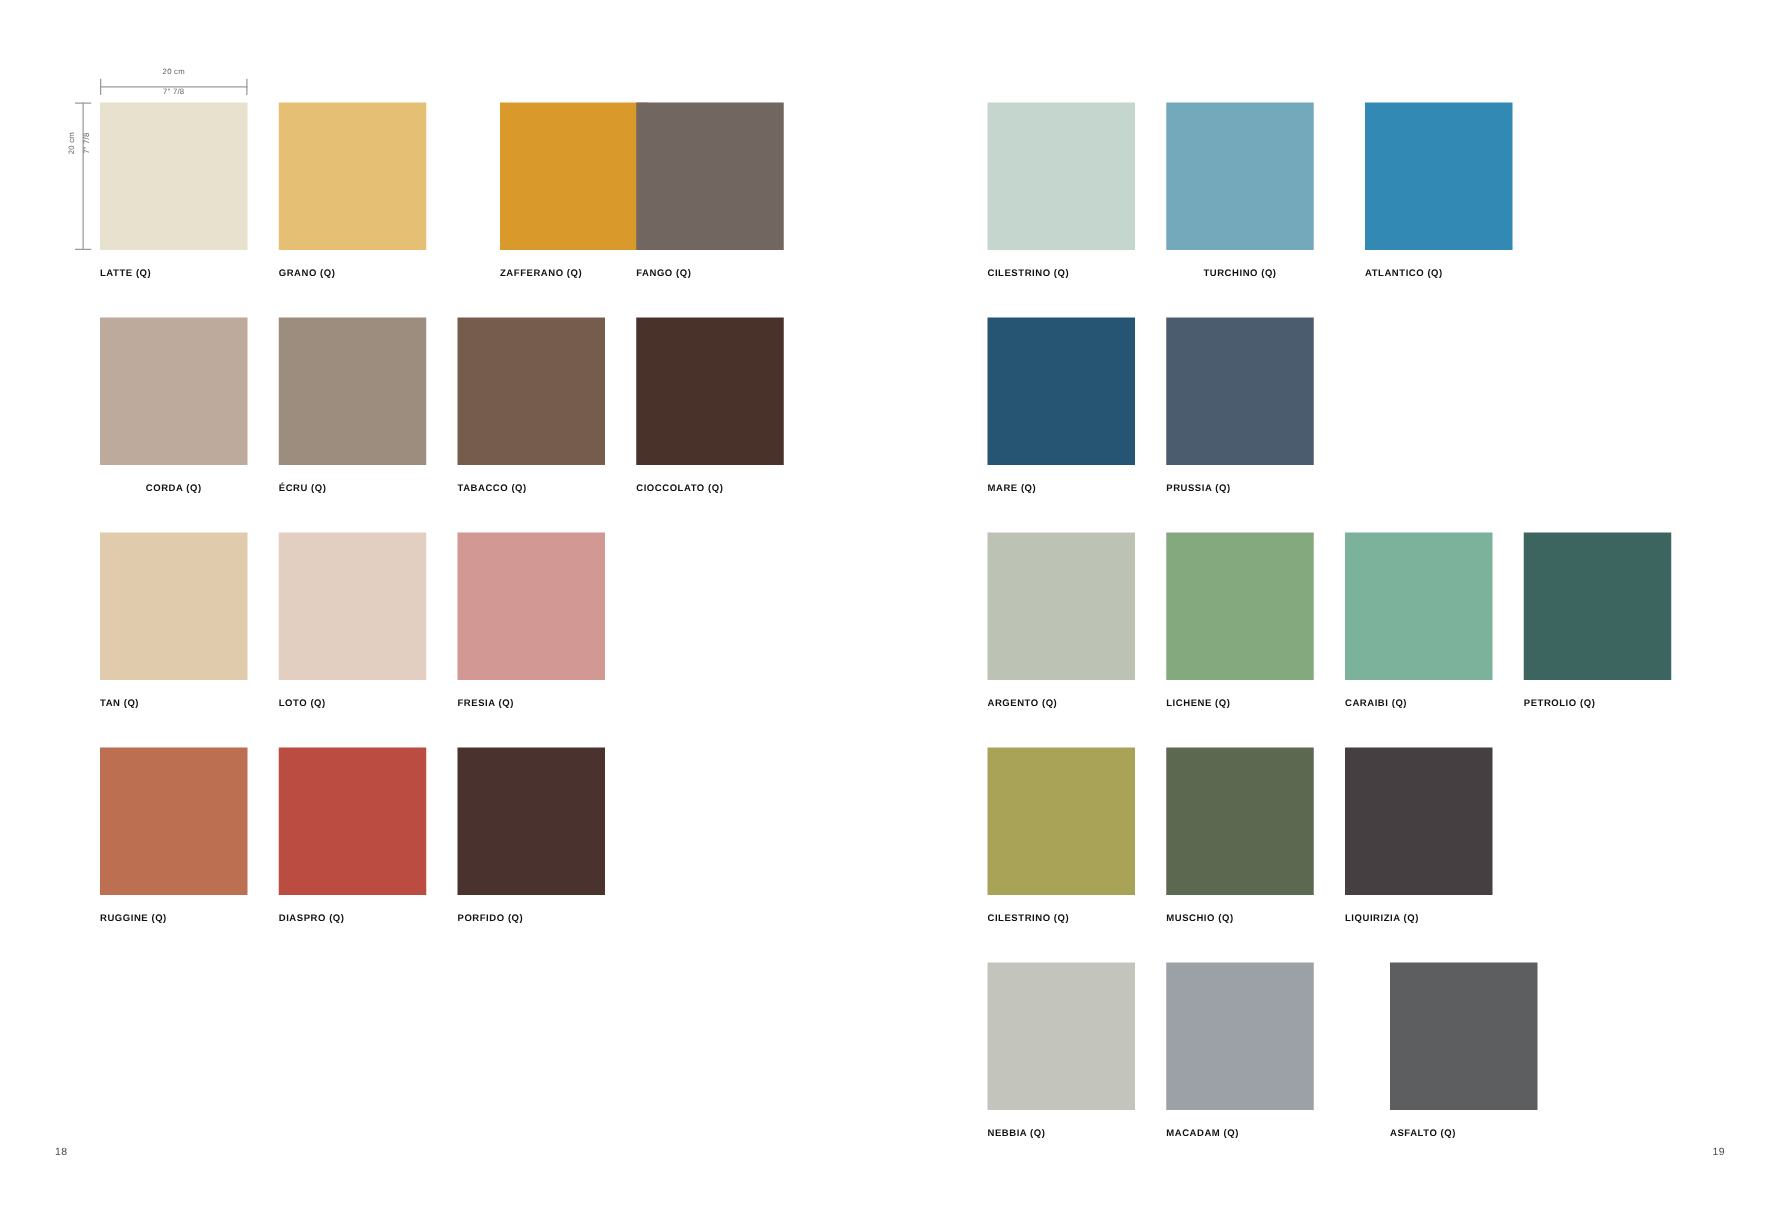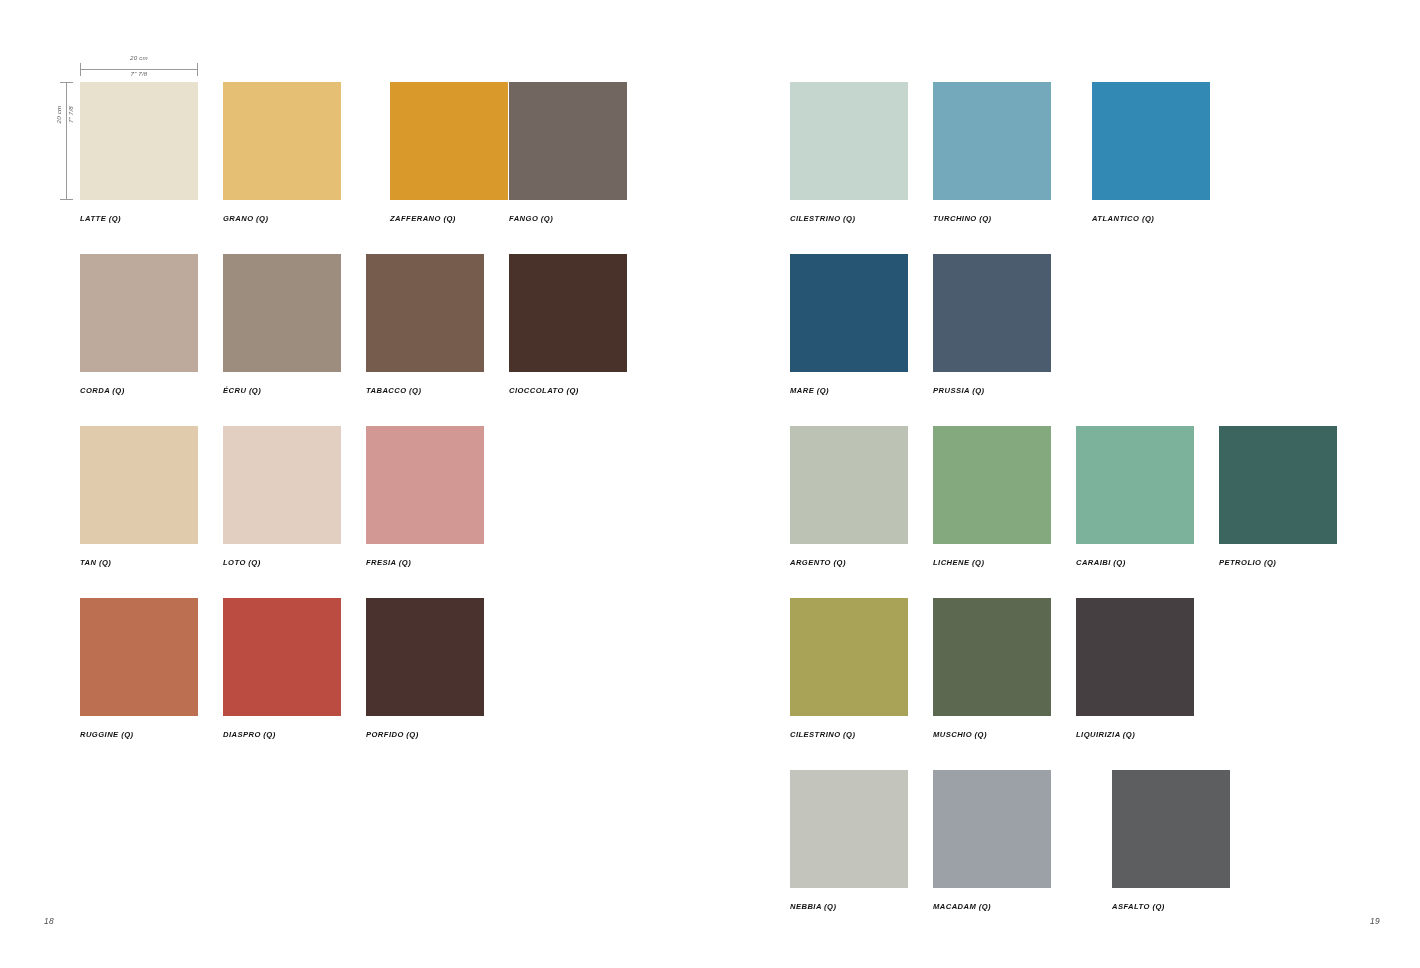--- a/index.html
+++ b/index.html
@@ -11,21 +11,20 @@
   body {
     width: 1420px;
     height: 968px;
     position: relative;
     font-family: "Liberation Sans", sans-serif;
     overflow: hidden;
   }
   .spread {
     position: absolute;
     inset: 0;
-    font-style: italic;
   }
   .page {
     position: absolute;
     top: 0;
     height: 968px;
   }
   .page-left  { left: 0;    width: 710px; }
   .page-right { left: 710px; width: 710px; }
 
   
@@ -183,31 +182,31 @@
     <div class="grid grid-left">
         <div class="row">
           <div class="cell" style="left: 0px;">
             <span class="chip" title="#e8e1cd" style="background: rgb(232, 225, 205);"></span>
             <span class="chip-label">LATTE (Q)</span>
           </div>
           <div class="cell" style="left: 143px;">
             <span class="chip" title="#e4bf74" style="background: rgb(228, 191, 116);"></span>
             <span class="chip-label">GRANO (Q)</span>
           </div>
-          <div class="cell" style="left: 284px; padding-left: 26px;">
+          <div class="cell" style="left: 294px; padding-left: 26px;">
             <span class="chip" title="#d99a2b" style="background: rgb(217, 154, 43);"></span>
             <span class="chip-label">ZAFFERANO (Q)</span>
           </div>
           <div class="cell" style="left: 429px;">
             <span class="chip" title="#726760" style="background: rgb(114, 103, 96);"></span>
             <span class="chip-label">FANGO (Q)</span>
           </div>
         </div>
         <div class="row">
-          <div class="cell" style="left: 0px;">
+          <div class="cell" style="left: 0px; text-align: center;">
             <span class="chip" title="#bdaa9c" style="background: rgb(189, 170, 156);"></span>
             <span class="chip-label">CORDA (Q)</span>
           </div>
           <div class="cell" style="left: 143px;">
             <span class="chip" title="#9c8d7e" style="background: rgb(156, 141, 126);"></span>
             <span class="chip-label">ÉCRU (Q)</span>
           </div>
           <div class="cell" style="left: 286px;">
             <span class="chip" title="#765c4c" style="background: rgb(118, 92, 76);"></span>
             <span class="chip-label">TABACCO (Q)</span>
@@ -250,21 +249,21 @@
     <div class="folio folio-left">18</div>
   </div>
 
   <div class="page page-right">
     <div class="grid grid-right">
         <div class="row">
           <div class="cell" style="left: 0px;">
             <span class="chip" title="#c5d6cf" style="background: rgb(197, 214, 207);"></span>
             <span class="chip-label">CILESTRINO (Q)</span>
           </div>
-          <div class="cell" style="left: 143px;">
+          <div class="cell" style="left: 143px; text-align: center;">
             <span class="chip" title="#74a9bc" style="background: rgb(116, 169, 188);"></span>
             <span class="chip-label">TURCHINO (Q)</span>
           </div>
           <div class="cell" style="left: 302px;">
             <span class="chip" title="#3189b4" style="background: rgb(49, 137, 180);"></span>
             <span class="chip-label">ATLANTICO (Q)</span>
           </div>
         </div>
         <div class="row">
           <div class="cell" style="left: 0px;">

